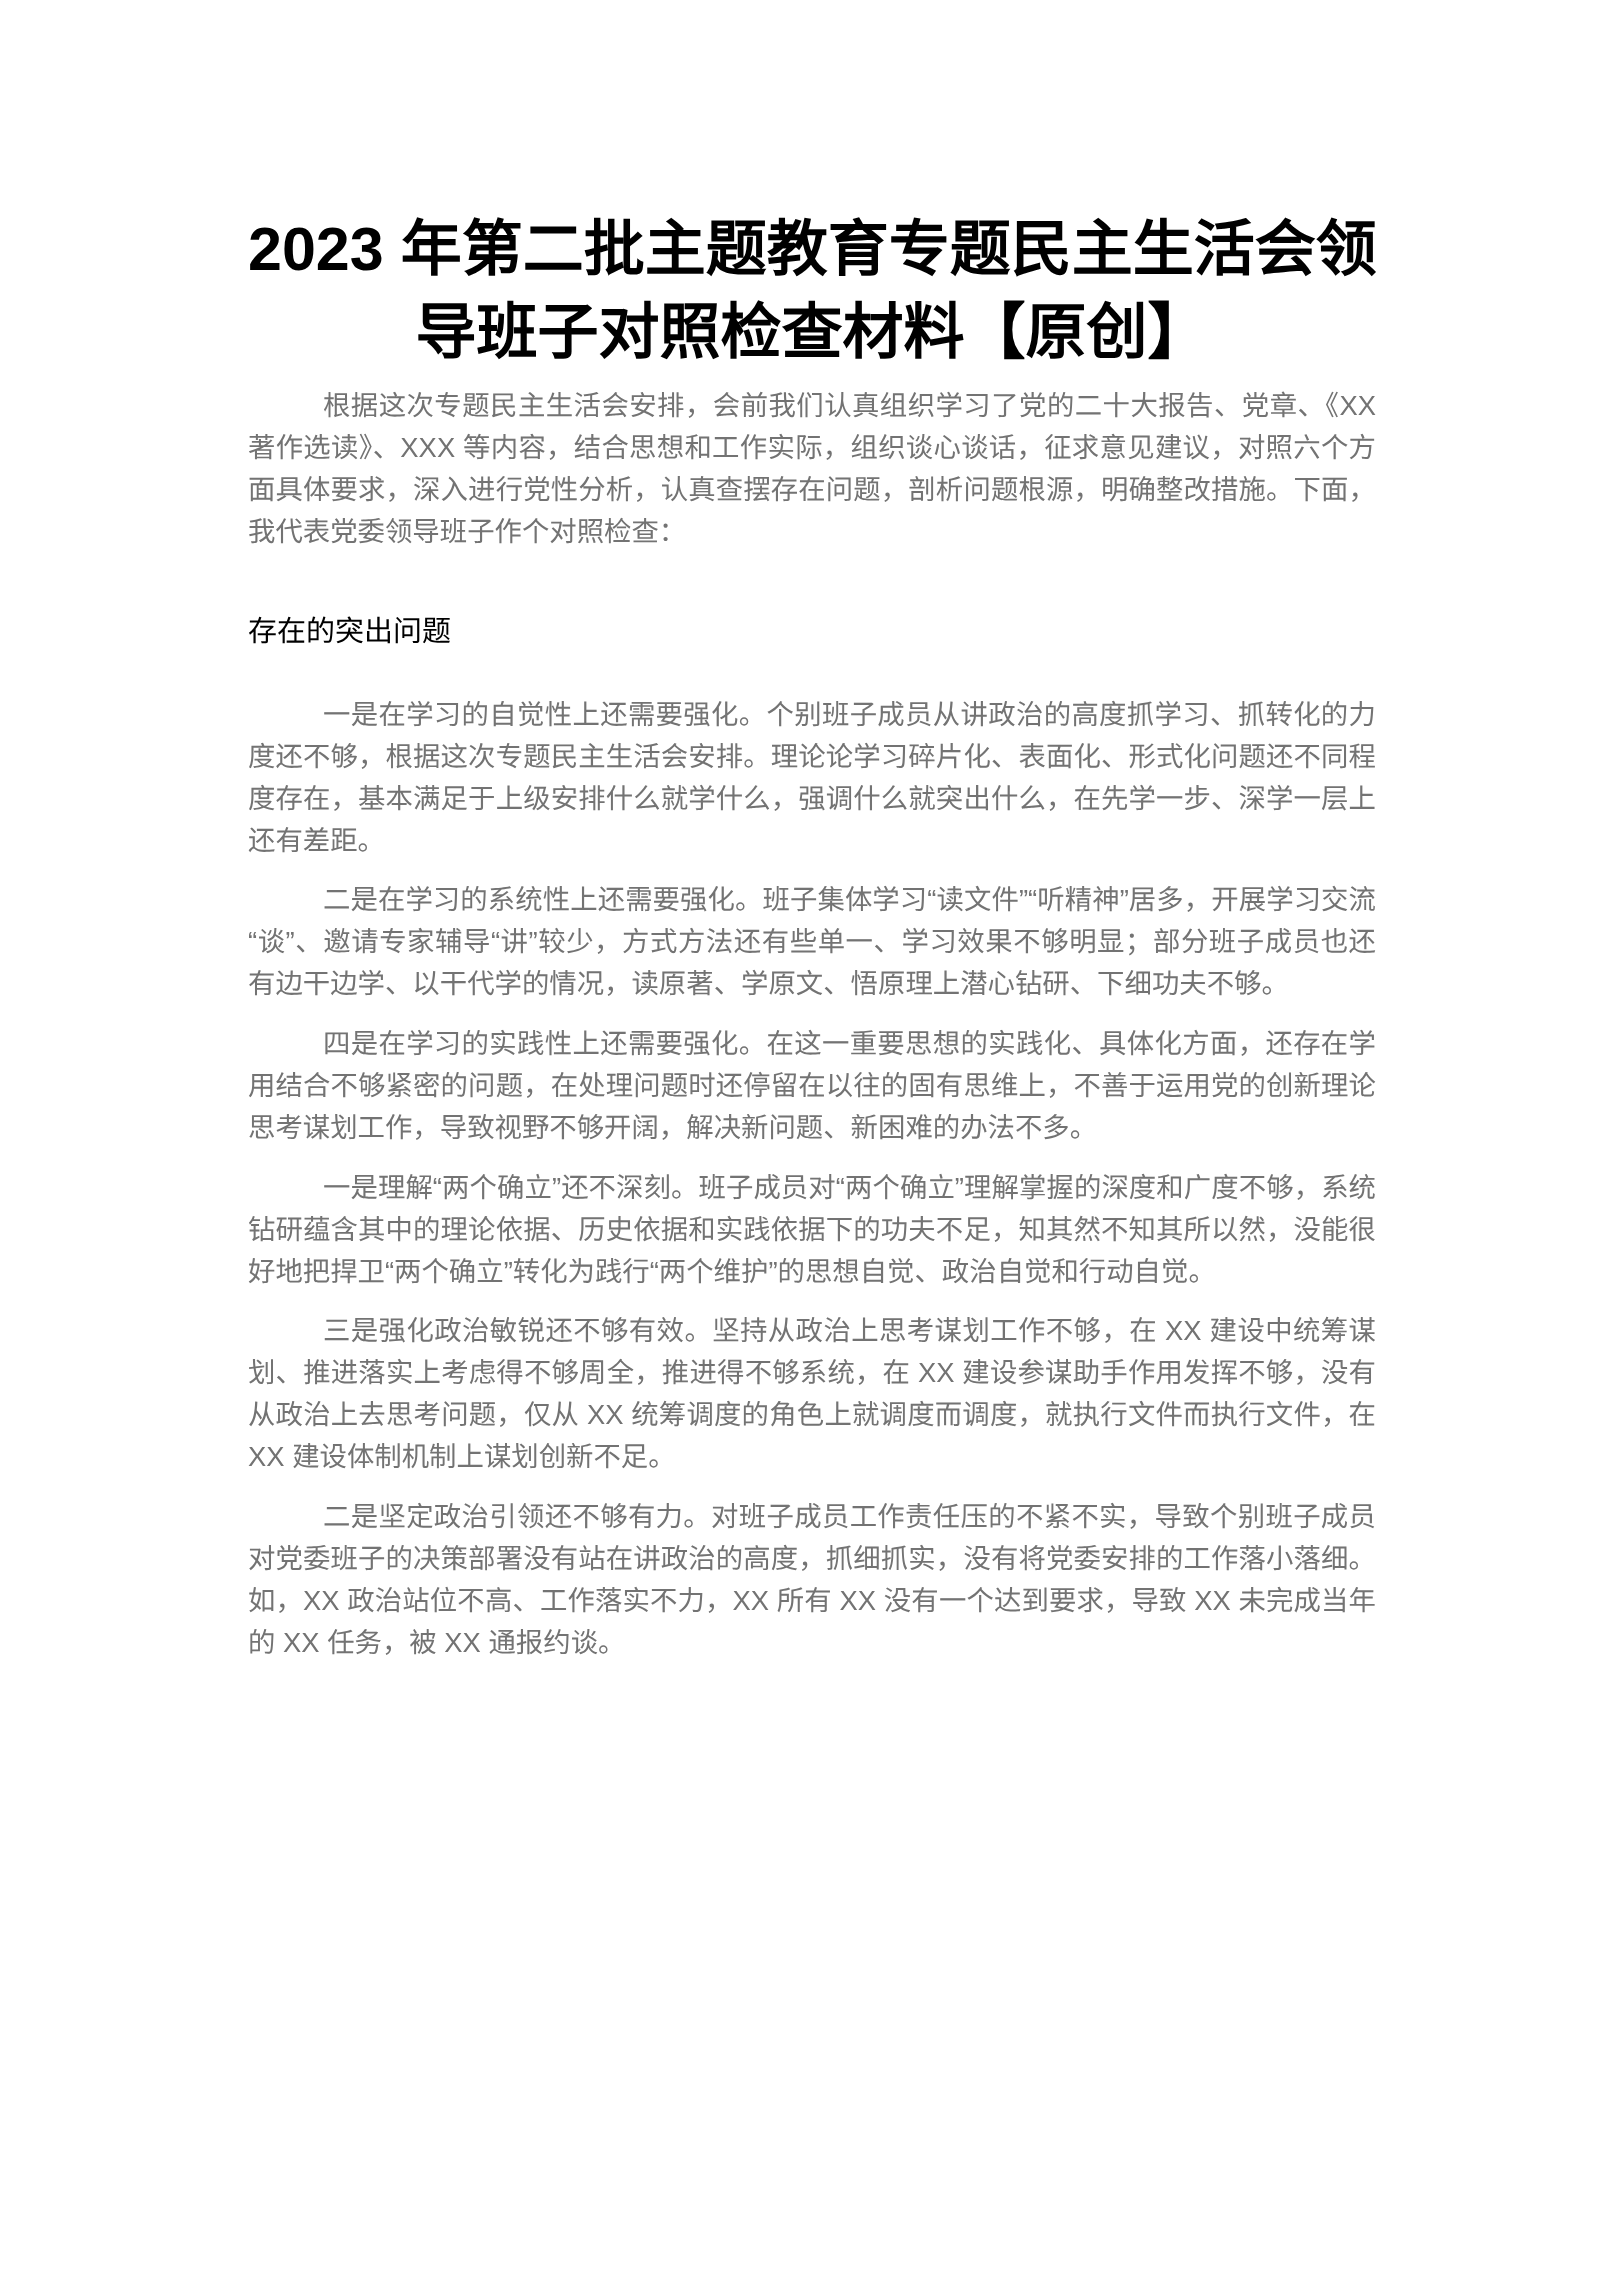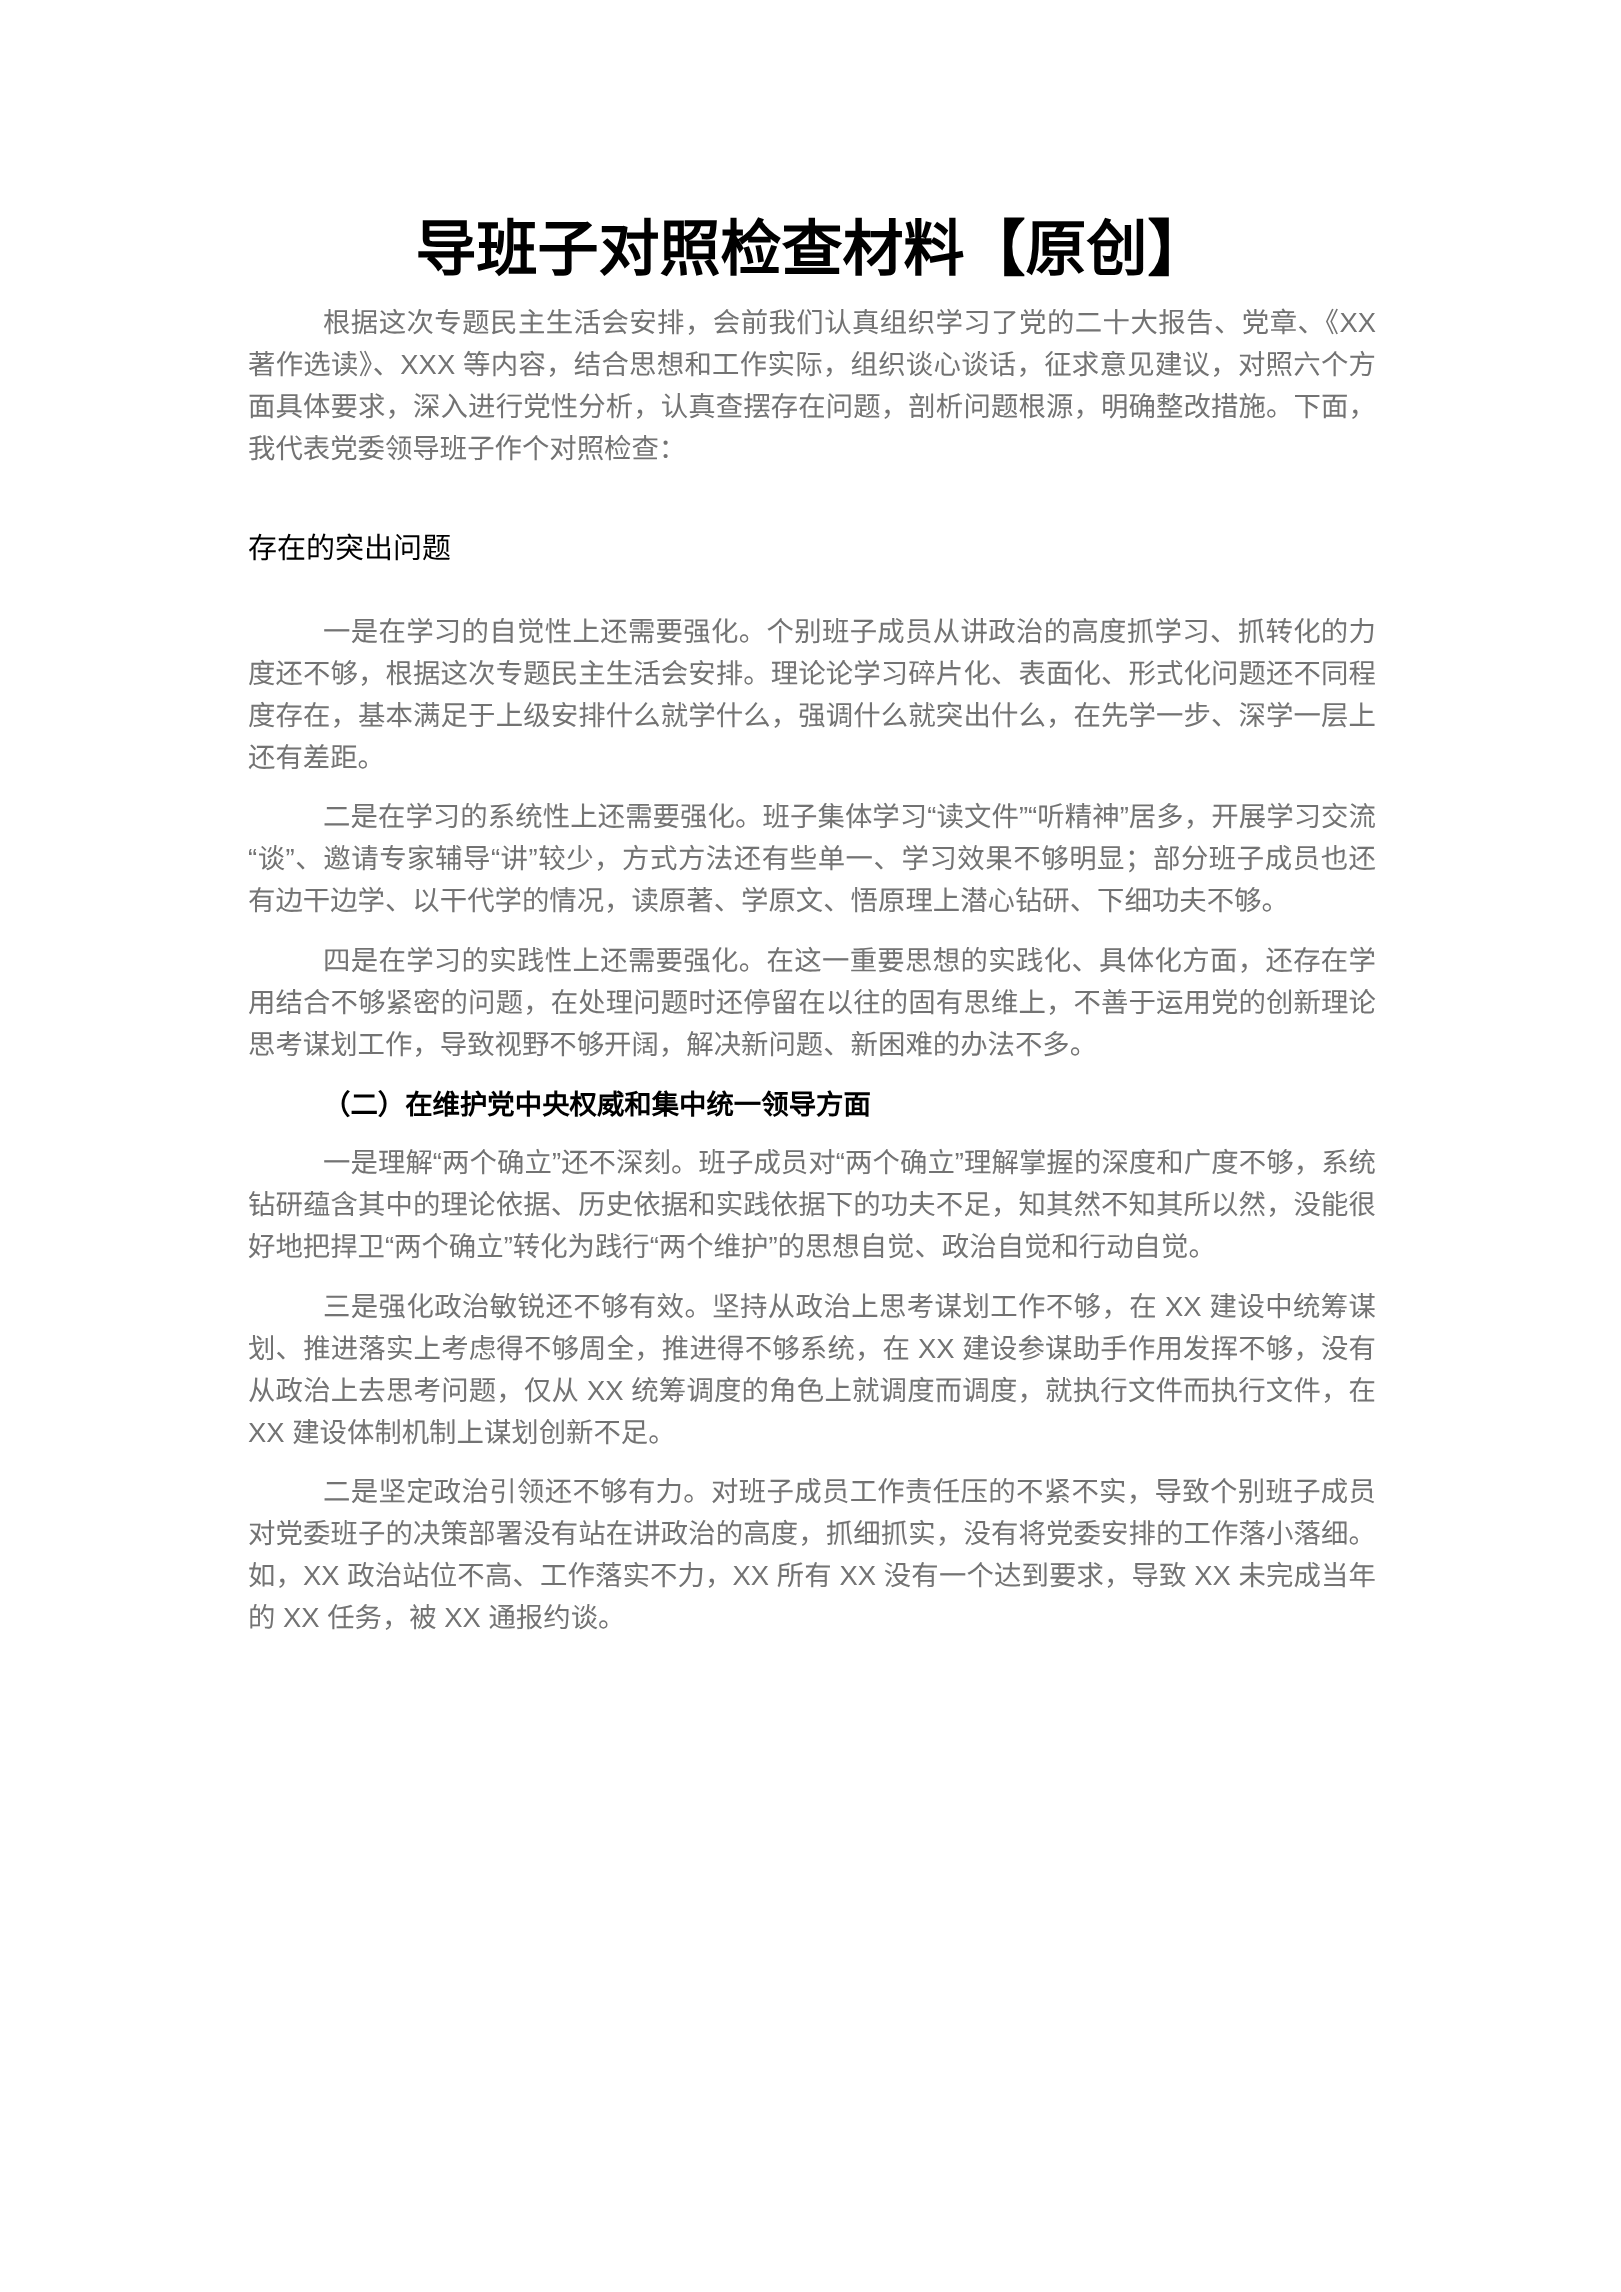--- a/index.html
+++ b/index.html
@@ -54,36 +54,36 @@
     margin: 13.7px 0 16.7px 0;
   }
   .lead { font-weight: 400; }
 </style>
 </head>
 <body>
 
 <div class="page">
 
   <h1 class="doc-title">
+    <span class="title-line">2023 年第二批主题教育专题民主生活会领</span>
     <span class="title-line">导班子对照检查材料【原创】</span>
   </h1>
 
   <p class="body-para intro">根据这次专题民主生活会安排，会前我们认真组织学习了党的二十大报告、党章、《XX 著作选读》、XXX 等内容，结合思想和工作实际，组织谈心谈话，征求意见建议，对照六个方面具体要求，深入进行党性分析，认真查摆存在问题，剖析问题根源，明确整改措施。下面，我代表党委领导班子作个对照检查：</p>
 
   <h2 class="subject-heading">存在的突出问题</h2>
 
 
   <p class="body-para"><span class="lead">一是在学习的自觉性上还需要强化。</span><span>个别班子成员从讲政治的高度抓学习、抓转化的力度还不够，根据这次专题民主生活会安排。理论论学习碎片化、表面化、形式化问题还不同程度存在，基本满足于上级安排什么就学什么，强调什么就突出什么，在先学一步、深学一层上还有差距。</span></p>
 
   <p class="body-para"><span class="lead">二是在学习的系统性上还需要强化。</span><span>班子集体学习“读文件”“听精神”居多，开展学习交流“谈”、邀请专家辅导“讲”较少，方式方法还有些单一、学习效果不够明显；部分班子成员也还有边干边学、以干代学的情况，读原著、学原文、悟原理上潜心钻研、下细功夫不够。</span></p>
 
 
   <p class="body-para"><span class="lead">四是在学习的实践性上还需要强化。</span><span>在这一重要思想的实践化、具体化方面，还存在学用结合不够紧密的问题，在处理问题时还停留在以往的固有思维上，不善于运用党的创新理论思考谋划工作，导致视野不够开阔，解决新问题、新困难的办法不多。</span></p>
 
-  <h3 class="sub-heading">（二）在维护党中央权威和集中统一领导方面</h3>
 
   <p class="body-para"><span class="lead">一是理解“两个确立”还不深刻。</span><span>班子成员对“两个确立”理解掌握的深度和广度不够，系统钻研蕴含其中的理论依据、历史依据和实践依据下的功夫不足，知其然不知其所以然，没能很好地把捍卫“两个确立”转化为践行“两个维护”的思想自觉、政治自觉和行动自觉。</span></p>
 
   <p class="body-para"><span class="lead">三是强化政治敏锐还不够有效。</span><span>坚持从政治上思考谋划工作不够，在 XX 建设中统筹谋划、推进落实上考虑得不够周全，推进得不够系统，在 XX 建设参谋助手作用发挥不够，没有从政治上去思考问题，仅从 XX 统筹调度的角色上就调度而调度，就执行文件而执行文件，在 XX 建设体制机制上谋划创新不足。</span></p>
 
   <p class="body-para"><span class="lead">二是坚定政治引领还不够有力。</span><span>对班子成员工作责任压的不紧不实，导致个别班子成员对党委班子的决策部署没有站在讲政治的高度，抓细抓实，没有将党委安排的工作落小落细。如，XX 政治站位不高、工作落实不力，XX 所有 XX 没有一个达到要求，导致 XX 未完成当年的 XX 任务，被 XX 通报约谈。</span></p>
 
 </div>
 
 

